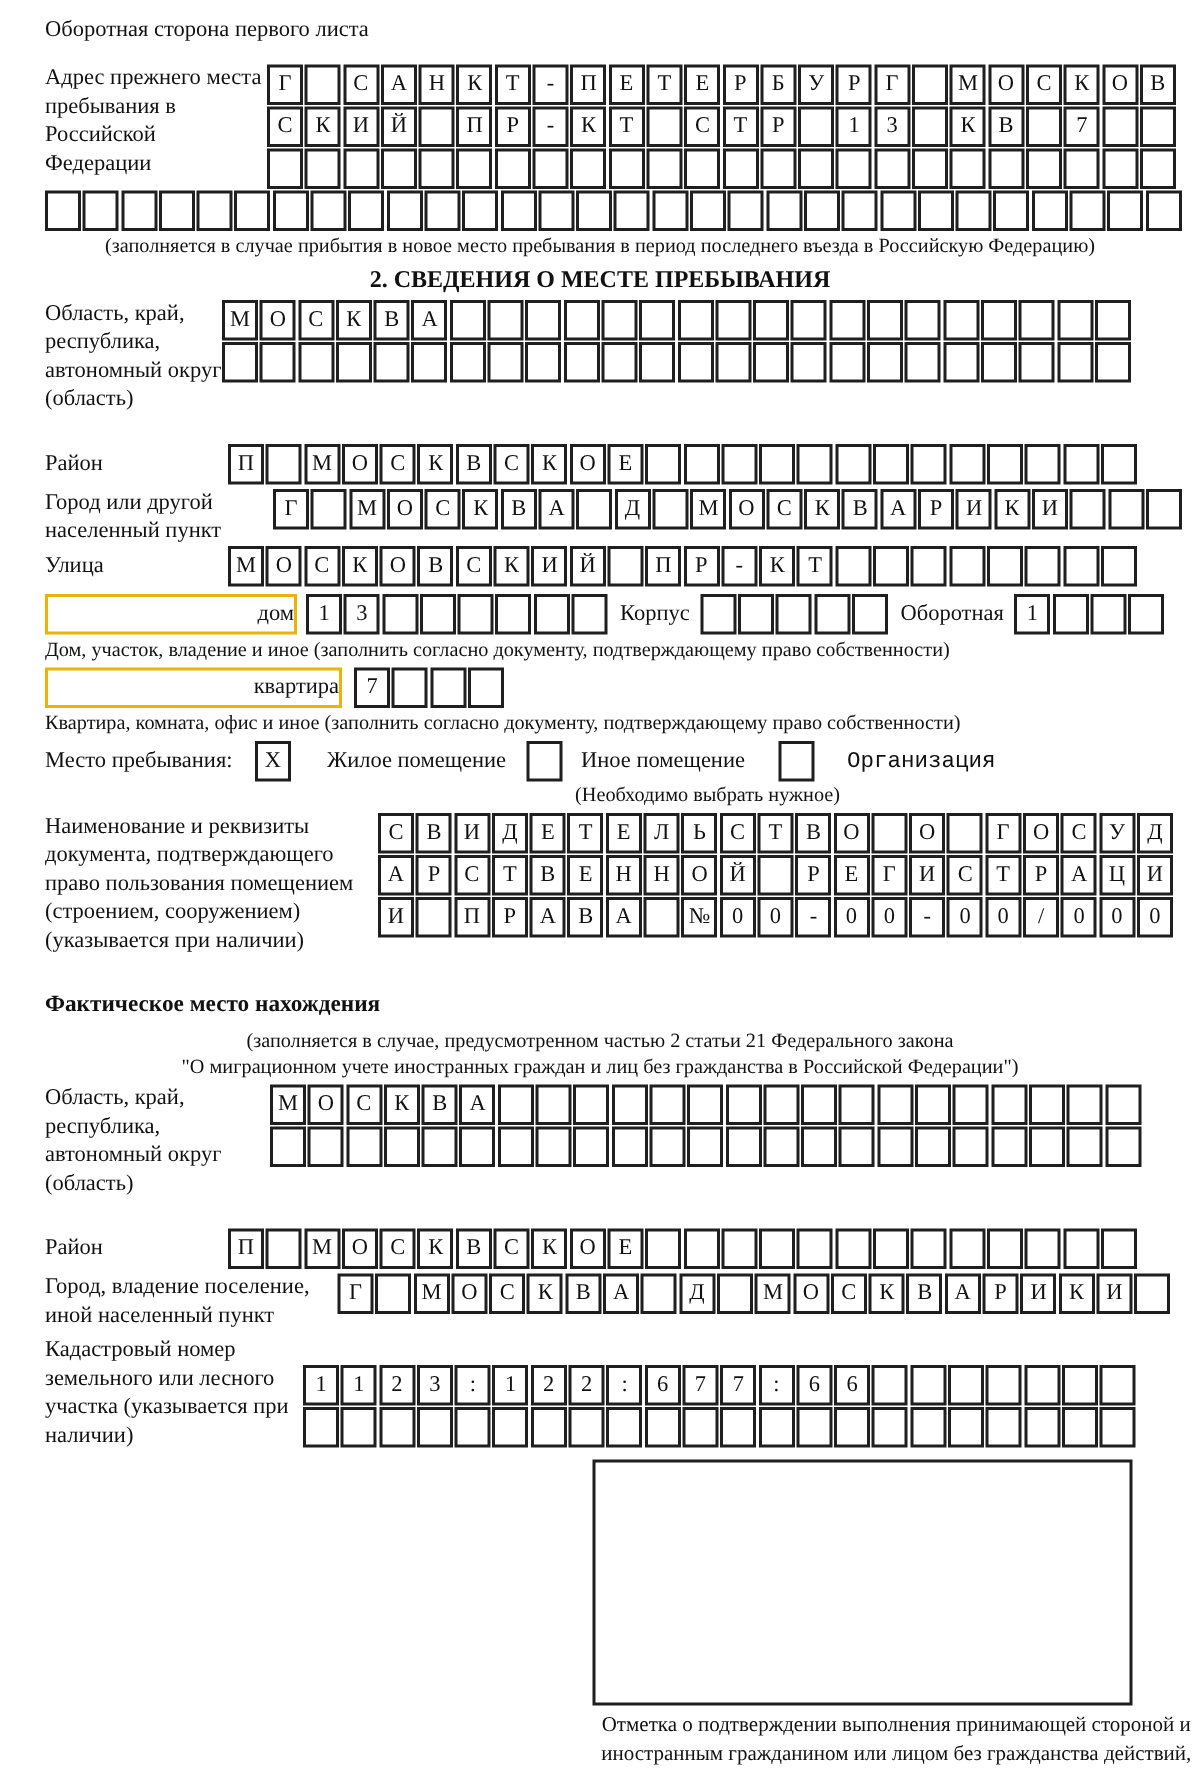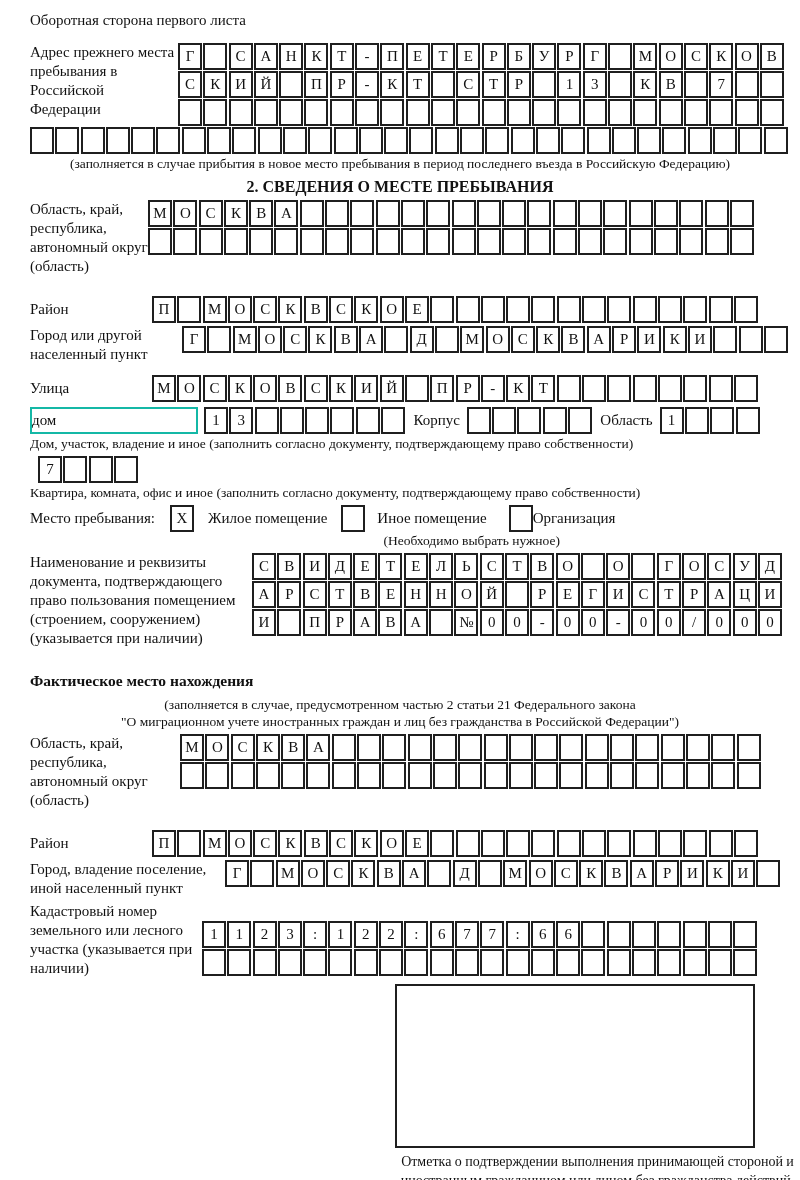--- a/index.html
+++ b/index.html
@@ -16,21 +16,21 @@
   .rows { flex-shrink:0; }
   .box-row { display:flex; margin-bottom:1px; }
   .cell {
     box-sizing:content-box; width:20px; height:23px;
     border:2px solid #1f1f1f; margin-right:1.3px;
     text-align:center; font-size:15px; line-height:23px; background:#fff;
     flex-shrink:0;
   }
   .wide-box {
     box-sizing:content-box; height:23px; line-height:23px;
-    border:2px solid #14b8a6; text-align:left; font-size:15px; flex-shrink:0;
+    border:2px solid #eab308; text-align:right; font-size:15px; flex-shrink:0;
   }
   .checkbox {
     display:inline-block; box-sizing:content-box; width:20px; height:23px;
     border:2px solid #1f1f1f; text-align:center; line-height:23px;
     font-size:15px; vertical-align:middle; flex-shrink:0;
   }
   .cap { font-size:13.5px; line-height:17px; }
   .center { text-align:center; }
   .sec-title { font-weight:bold; font-size:16px; text-align:center; margin:6px 0 4px 0; }
   .sub-title { font-weight:bold; font-size:15.5px; text-align:left; margin:4px 0 6px 0; }
@@ -279,21 +279,21 @@
       <span class="cell">Р</span>
       <span class="cell">И</span>
       <span class="cell">К</span>
       <span class="cell">И</span>
       <span class="cell"></span>
       <span class="cell"></span>
       <span class="cell"></span>
     </div>
 </div>
 
-<div class="field" style="margin-top:11px;">
+<div class="field" style="">
   <div class="flabel" style="width:122px; line-height:27px;">Улица</div>
   <div class="box-row">
       <span class="cell">М</span>
       <span class="cell">О</span>
       <span class="cell">С</span>
       <span class="cell">К</span>
       <span class="cell">О</span>
       <span class="cell">В</span>
       <span class="cell">С</span>
       <span class="cell">К</span>
@@ -330,49 +330,50 @@
       <span class="cell"></span>
     </div>
   <div class="house-lbl">Корпус</div>
   <div class="box-row">
       <span class="cell"></span>
       <span class="cell"></span>
       <span class="cell"></span>
       <span class="cell"></span>
       <span class="cell"></span>
     </div>
-  <div class="house-lbl">Область</div>
+  <div class="house-lbl">Оборотная</div>
   <div class="box-row">
       <span class="cell">1</span>
       <span class="cell"></span>
       <span class="cell"></span>
       <span class="cell"></span>
     </div>
 </div>
 <div class="cap">Дом, участок, владение и иное (заполнить согласно документу, подтверждающему право собственности)</div>
 
 <div class="field mt4">
+  <div class="wide-box" style="width:194px;">квартира</div>
   <div class="hgap8"></div>
   <div class="box-row">
       <span class="cell">7</span>
       <span class="cell"></span>
       <span class="cell"></span>
       <span class="cell"></span>
     </div>
 </div>
 <div class="cap">Квартира, комната, офис и иное (заполнить согласно документу, подтверждающему право собственности)</div>
 
 <div class="field mt4">
   <span class="inline-label" style="width:140px; flex-shrink:0;">Место пребывания:</span>
   <span class="checkbox">X</span>
-  <span class="inline-label" style="padding:0 14px 0 14px;">Жилое помещение</span>
+  <span class="inline-label" style="padding:0 14px 0 24px;">Жилое помещение</span>
   <span class="checkbox"></span>
   <span class="inline-label" style="padding:0 22px 0 12px;">Иное помещение</span>
   <span class="checkbox"></span>
-  <span class="inline-label" style="">Организация</span>
+  <span class="inline-label" style="padding-left:22px;font-family:Liberation Mono, monospace;">Организация</span>
 </div>
 <div class="cap" style="width:420px; text-align:right; margin-left:110px;">(Необходимо выбрать нужное)</div>
 
 <div class="field mt4">
   <div class="flabel" style="width:222px;">Наименование и реквизиты документа, подтверждающего право пользования помещением (строением, сооружением) (указывается при наличии)</div>
   <div class="rows">
     <div class="box-row">
         <span class="cell">С</span>
         <span class="cell">В</span>
         <span class="cell">И</span>

